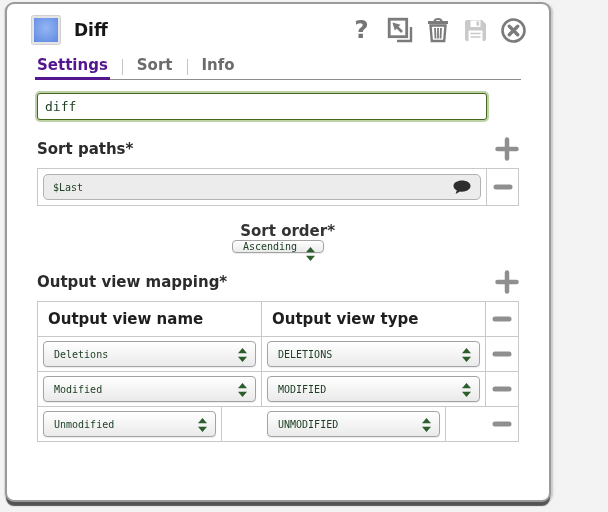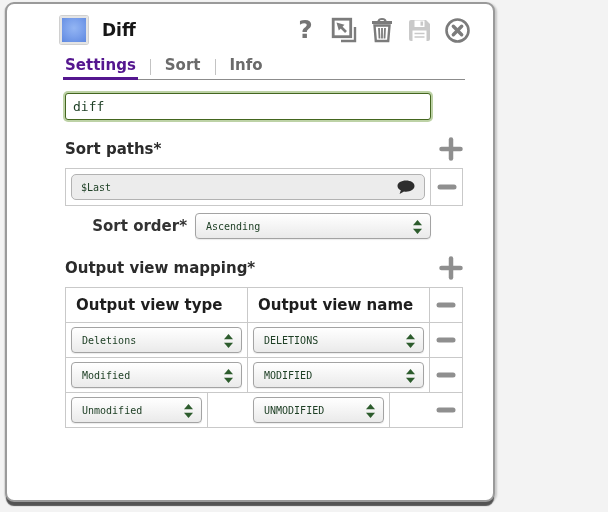--- a/index.html
+++ b/index.html
@@ -3,27 +3,26 @@
 <meta charset="utf-8">
 <style>
   * { box-sizing: border-box; margin: 0; padding: 0; }
   html,body { width: 608px; height: 512px; }
   body {
     background: #f3f3f3;
     font-family: "DejaVu Sans", "Liberation Sans", sans-serif;
     overflow: hidden;
   }
   .window {
-    position: absolute; left: 5px; top: 2px; width: 490px; height: 500px;
+    position: absolute; left: 5px; top: 2px; width: 546px; height: 500px;
     background: #ffffff;
     border: 2px solid #9a9a9a;
     border-radius: 9px;
     box-shadow: 0 5px 1px -1px #545454, 2px 1px 2px rgba(0,0,0,0.18), -1px 1px 1px rgba(0,0,0,0.12);
     overflow: hidden;
-    padding-left: 28px;
   }
   
   .header { display: flex; align-items: center; padding: 12px 22px 8px 25px; }
   .app-icon {
     width: 28px; height: 28px; border: 2px solid #e4e4e4; border-radius: 2px;
     box-shadow: 0 0 0 1px #d0d0d0;
     background: radial-gradient(circle at 50% 42%, #93b5f3 0%, #7da2ec 45%, #5e88e0 100%);
   }
   .win-title { font-size: 17px; font-weight: bold; color: #161616; margin-left: 14px; flex: 1; }
   .header-actions { display: flex; align-items: center; gap: 11px; }
@@ -84,21 +83,21 @@
   
   .select {
     position: relative; flex: 1; height: 26px;
     border: 1px solid #a3a3a3; border-radius: 4px;
     background: linear-gradient(#ffffff, #eaeaea);
     display: flex; align-items: center;
     padding: 0 26px 0 10px; cursor: pointer;
     box-shadow: 0 1px 1px rgba(0,0,0,0.08);
   }
   .select .arrows { position: absolute; right: 8px; top: 6px; }
-  .sort-order-row { margin-top: 7px; }
+  .sort-order-row { margin-top: 16px; flex-direction: column; }
   
   .map-table { border: 1px solid #c9c9c9; margin-top: 2px; }
   .map-row { display: flex; border-bottom: 1px solid #c9c9c9; }
   .map-row:last-child { border-bottom: none; gap: 40px; }
   .map-cell { flex: 1; border-right: 1px solid #c9c9c9; display: flex; align-items: center; }
   .map-cell.head { padding: 8px 10px; font-size: 15px; font-weight: bold; color: #1e1e1e; }
   .map-cell.body { padding: 4px 5px; }
   .map-cell.mcol {
     flex: 0 0 32px; border-right: none; justify-content: center;
   }
@@ -212,22 +211,22 @@
         <svg width="24" height="24" viewBox="0 0 24 24">
           <line x1="12" y1="2.5" x2="12" y2="21.5" stroke="#8f8f8f" stroke-width="4.5" stroke-linecap="round"></line>
           <line x1="2.5" y1="12" x2="21.5" y2="12" stroke="#8f8f8f" stroke-width="4.5" stroke-linecap="round"></line>
         </svg>
       </div>
     </div>
 
     <div class="map-table">
 
       <div class="map-row">
+        <div class="map-cell head">Output view name</div>
         <div class="map-cell head">Output view type</div>
-        <div class="map-cell head">Output view name</div>
         <div class="map-cell mcol">
           <svg width="20" height="8" viewBox="0 0 20 8">
             <line x1="3" y1="4" x2="17" y2="4" stroke="#8f8f8f" stroke-width="5" stroke-linecap="round"></line>
           </svg>
         </div>
       </div>
 
       <div class="map-row">
         <div class="map-cell body">
           <div class="select">

